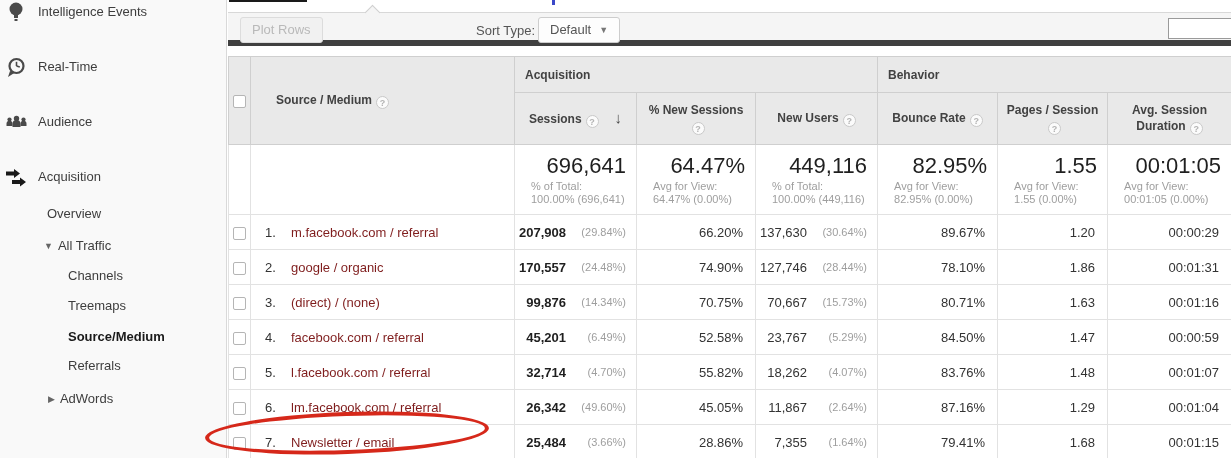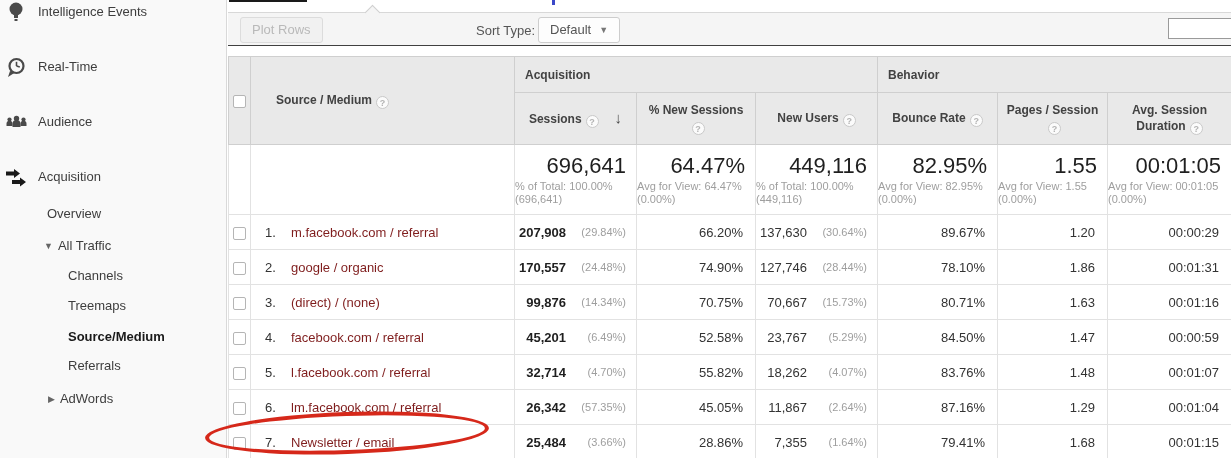--- a/index.html
+++ b/index.html
@@ -17,21 +17,21 @@
   .side-item { position:absolute; font-size:13px; color:#3d3d3d; cursor:pointer; line-height:15px; }
   .side-item .caret { font-size:9px; color:#666; margin-right:5px; vertical-align:1px; }
   .side-item.active { font-weight:bold; color:#1a1a1a; }
   .side-icon { position:absolute; left:5px; width:24px; height:24px; }
   
   .top-strip { position:absolute; left:228px; top:0; right:0; height:12px; background:#ffffff; }
   .artifact-dark { position:absolute; left:229px; top:0; width:78px; height:2px; background:#1a1a1a; }
   .artifact-blue { position:absolute; left:552px; top:0; width:3px; height:5px; background:#3b48c8; }
   .toolbar {
     position:absolute; left:228px; top:12px; width:1003px; height:34px;
-    background:#f5f5f5; border-top:1px solid #d8d8d8; border-bottom:1px solid #404040;
+    background:#f5f5f5; border-top:1px solid #d8d8d8; border-bottom:6px solid #404040;
   }
   .notch {
     position:absolute; left:367px; top:7px; width:11px; height:11px;
     background:#f5f5f5; border-left:1px solid #cfcfcf; border-top:1px solid #cfcfcf;
     transform:rotate(45deg);
   }
   .btn {
     position:absolute; top:4px; height:26px; line-height:24px;
     border:1px solid #cdcdcd; border-radius:3px; background:#fdfdfd;
     font-size:13px; color:#555; padding:0 11px; cursor:pointer; white-space:nowrap;
@@ -57,21 +57,21 @@
     background:#fbfbfb; border:1px solid #c9c9c9; color:#b3b3b3;
     font-size:9px; line-height:12px; text-align:center; font-weight:bold;
     vertical-align:-2px; margin-left:4px; cursor:pointer;
   }
   .sort-arrow { font-size:15px; color:#4a4a4a; margin-left:16px; font-weight:normal; }
   .cb-cell { background:#f2f2f2; text-align:center; vertical-align:middle; }
   input[type=checkbox] {
     appearance:none; -webkit-appearance:none; width:13px; height:13px;
     border:1px solid #b5b5b5; border-radius:2px; background:#fff; cursor:pointer; display:inline-block; vertical-align:middle;
   }
-  tr.summary td { height:70px; background:#fff; vertical-align:middle; }
+  tr.summary td { height:70px; background:#fff; vertical-align:middle;padding-left:16px; }
   .big { font-size:22px; color:#1f1f1f; text-align:right; padding-right:10px; line-height:24px; }
   .sub { font-size:11px; color:#9e9e9e; padding-right:10px; line-height:13px; margin-top:2px; }
   tr.datarow td { height:35px; background:#fff; font-size:13px; vertical-align:middle; }
   td.src-cell { padding-left:14px; white-space:nowrap; }
   .rank { display:inline-block; width:26px; color:#333; }
   a.src-link { color:#7f1d1d; text-decoration:none; cursor:pointer; }
   .metric { text-align:right; padding-right:12px; color:#333; }
   .numcell { display:flex; justify-content:flex-end; align-items:center; padding-right:10px; }
   .numcell .val { font-weight:bold; color:#1f1f1f; }
   .numcell .pct { display:inline-block; width:60px; text-align:right; color:#9e9e9e; font-size:11px; }
@@ -303,21 +303,21 @@
       <td class="metric">83.76%</td>
       <td class="metric">1.48</td>
       <td class="metric">00:01:07</td>
     </tr>
     <tr class="datarow">
       <td class="cb-cell"><input type="checkbox" style=""></td>
       <td class="src-cell"><span class="rank">6.</span><a class="src-link">lm.facebook.com / referral</a></td>
       <td>
             <div class="numcell">
               <span class="val">26,342</span>
-              <span class="pct">(57.35%)</span>
+              <span class="pct">(49.60%)</span>
             </div>
           </td>
       <td class="metric">45.05%</td>
       <td>
             <div class="numcell">
               <span style="font-weight:normal">11,867</span>
               <span class="pct">(2.64%)</span>
             </div>
           </td>
       <td class="metric">87.16%</td>

